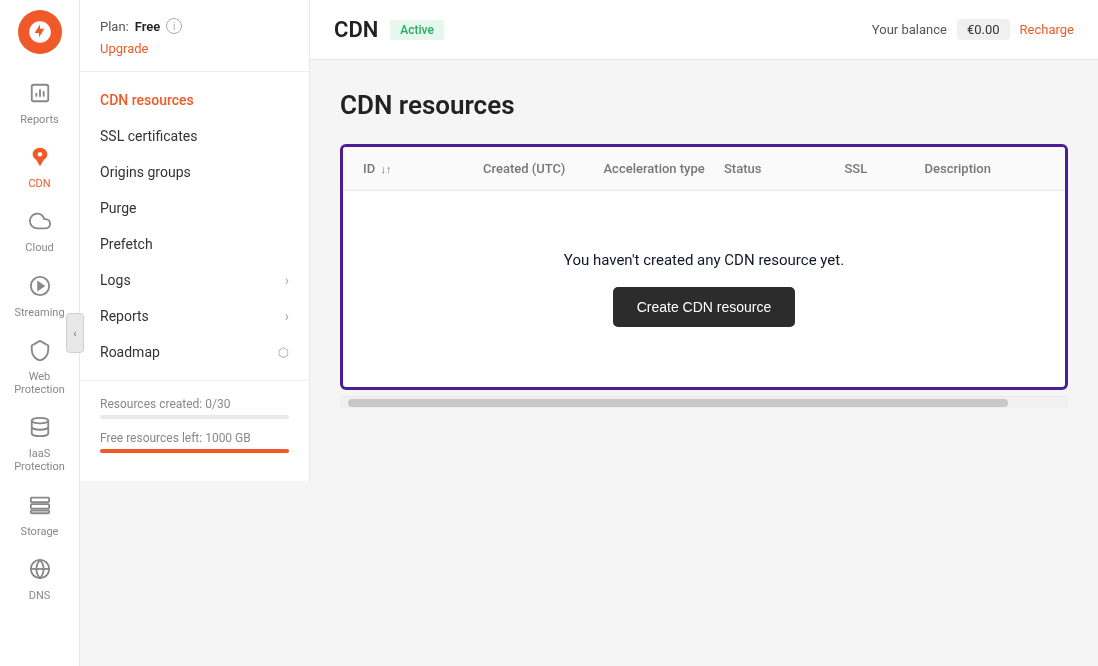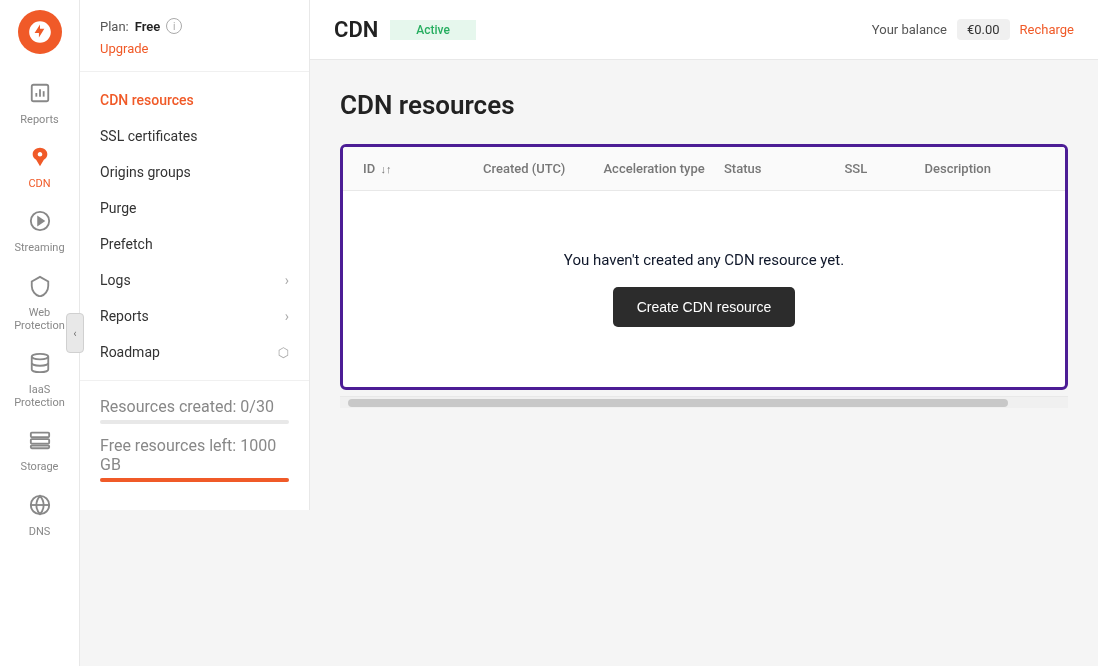--- a/index.html
+++ b/index.html
@@ -88,21 +88,21 @@
       color: #333;
       cursor: pointer;
       border-radius: 0;
     }
     .menu-item.active { color: #f05a28; font-weight: 500; }
     .menu-item .chevron { font-size: 14px; color: #aaa; }
 
     .side-menu-footer {
       padding: 16px 20px;
       border-top: 1px solid #f0f0f0;
-      font-size: 16px;
+      font-size: 12px;
       color: #888;
     }
     .footer-label { margin-bottom: 4px; }
     .progress-bar-wrap {
       height: 4px;
       background: #e8e8e8;
       border-radius: 2px;
       margin-bottom: 12px;
     }
     .progress-bar-fill {
@@ -126,21 +126,21 @@
       border-bottom: 1px solid #e8e8e8;
       display: flex;
       align-items: center;
       padding: 0 24px;
       justify-content: space-between;
       flex-shrink: 0;
     }
     .header-left { display: flex; align-items: center; gap: 12px; }
     .header-title { font-size: 22px; font-weight: 600; color: #222; }
     .status-badge {
-      padding: 3px 26px;
+      padding: 3px 10px;
       border-radius: 0;
       font-size: 12px;
       font-weight: 500;
     }
     .status-badge.active { background: #e6f7ed; color: #27ae60; }
     .header-right { display: flex; align-items: center; gap: 10px; font-size: 13px; color: #555; margin-left: 48px; }
     .balance-value {
       background: #f0f0f0;
       padding: 3px 10px;
       border-radius: 4px;
@@ -274,20 +274,28 @@
 
   <div class="nav-item active">
     <span class="icon-wrap">
       <svg width="22" height="22" viewBox="0 0 24 24" fill="currentColor">
         <path d="M12 2C8 2 4 5 4 9c0 2.5 1.5 4.8 3.8 6L12 22l4.2-7C18.5 13.8 20 11.5 20 9c0-4-4-7-8-7zm0 9.5c-1.4 0-2.5-1.1-2.5-2.5S10.6 6.5 12 6.5s2.5 1.1 2.5 2.5-1.1 2.5-2.5 2.5z"></path>
       </svg>
     </span>
     <span class="nav-label">CDN</span>
   </div>
 
+  <div class="nav-item">
+    <span class="icon-wrap">
+      <svg width="22" height="22" viewBox="0 0 24 24" fill="none" stroke="currentColor" stroke-width="2">
+        <path d="M18 10h-1.26A8 8 0 1 0 9 20h9a5 5 0 0 0 0-10z"></path>
+      </svg>
+    </span>
+    <span class="nav-label">Cloud</span>
+  </div>
 
   <div class="nav-item">
     <span class="icon-wrap">
       <svg width="22" height="22" viewBox="0 0 24 24" fill="none" stroke="currentColor" stroke-width="2">
         <circle cx="12" cy="12" r="10"></circle>
           <polygon points="10 8 16 12 10 16 10 8" fill="currentColor"></polygon>
       </svg>
     </span>
     <span class="nav-label">Streaming</span>
   </div>

